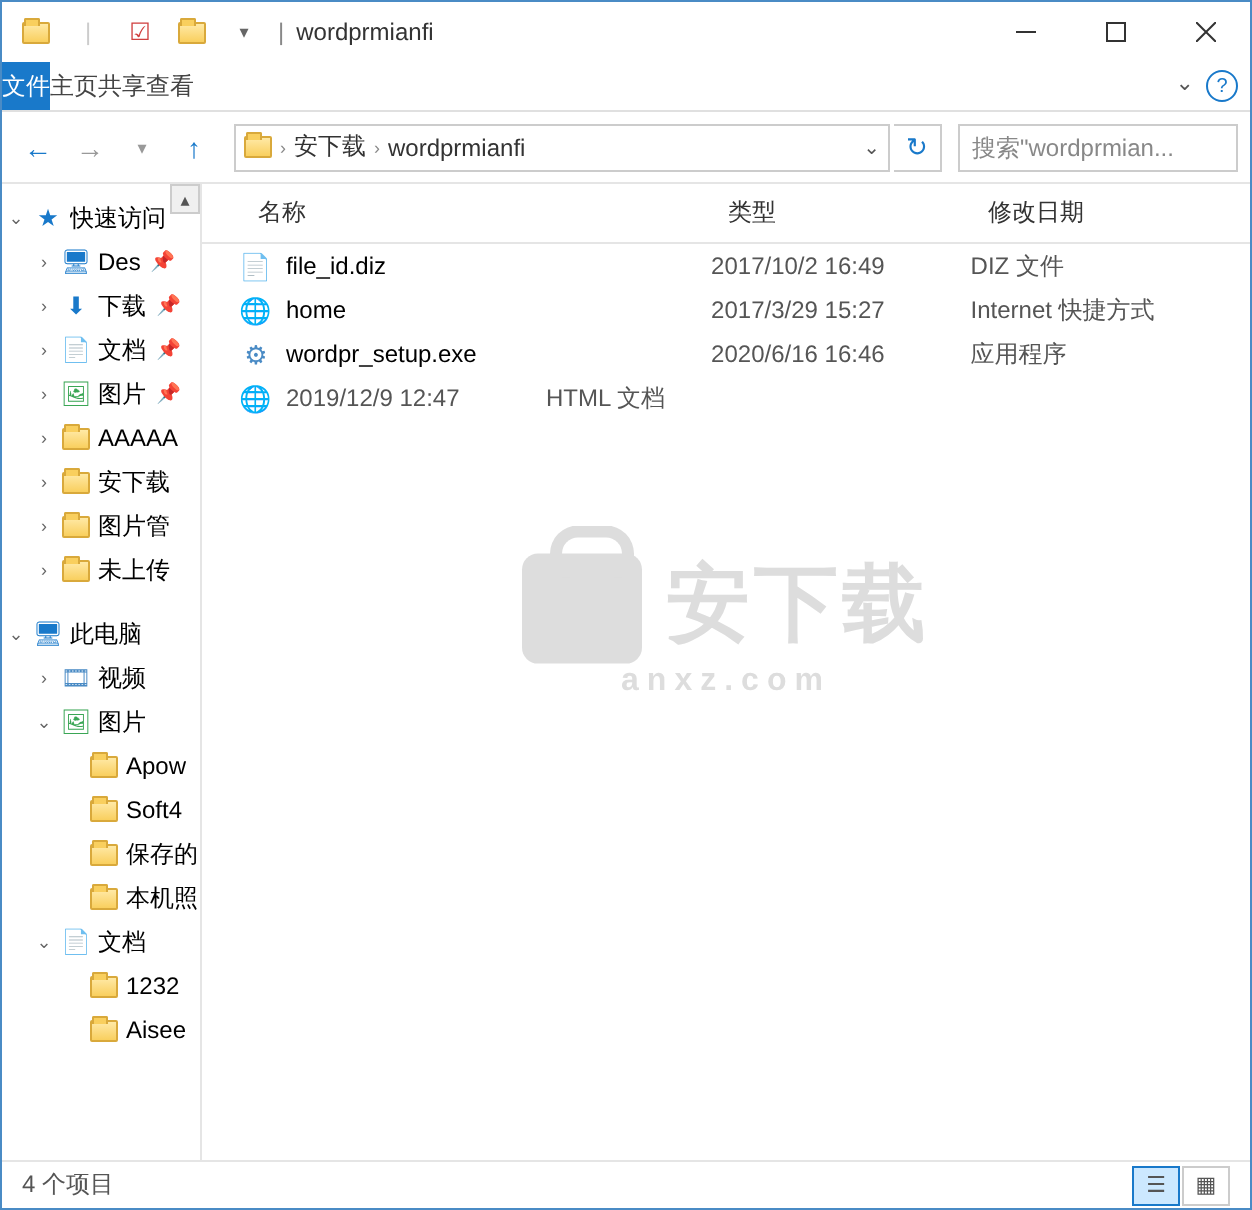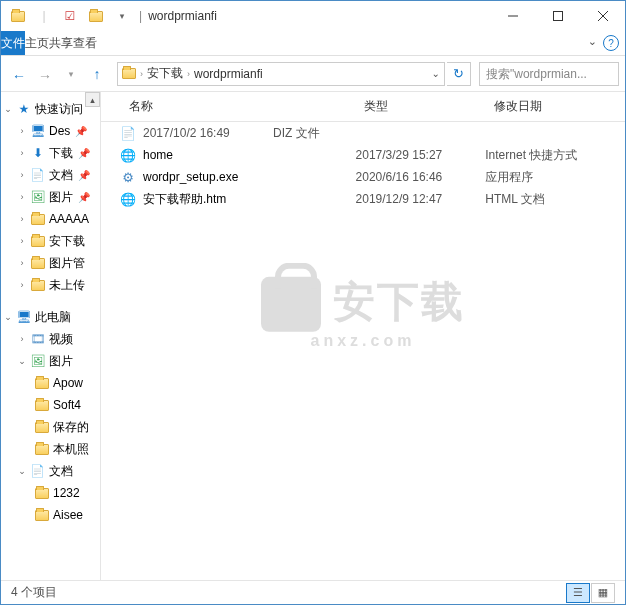--- a/index.html
+++ b/index.html
@@ -36,21 +36,21 @@
 
 .body { flex: 1; display: flex; overflow: hidden; }
 
 .sidebar { width: 100px; background: #fff; border-right: 1px solid #e5e5e5; overflow: hidden; font-size: 12px; padding-top: 6px; position: relative; }
 .sidebar .scrolltop { position: absolute; top: 0; right: 0; width: 15px; height: 15px; background: #f0f0f0; color: #555; display: flex; align-items: center; justify-content: center; font-size: 9px; border: 1px solid #ccc; }
 .sidebar .item { height: 22px; display: flex; align-items: center; padding-left: 2px; gap: 3px; white-space: nowrap; overflow: hidden; }
 .sidebar .item .exp { width: 10px; font-size: 9px; color: #666; text-align: center; }
 .sidebar .item .ic { width: 16px; height: 16px; display: flex; align-items: center; justify-content: center; font-size: 12px; }
 .sidebar .item .lbl { overflow: hidden; text-overflow: ellipsis; }
 .sidebar .indent1 { padding-left: 16px; }
-.sidebar .indent2 { padding-left: 20px; }
+.sidebar .indent2 { padding-left: 30px; }
 .sidebar .spacer { height: 10px; }
 
 .folder-ic { width: 14px; height: 11px; background: linear-gradient(#ffe9a6, #f9cf5e); border: 1px solid #d9a93b; border-radius: 1px; position: relative; }
 .folder-ic::before { content: ""; position: absolute; top: -3px; left: 0; width: 6px; height: 3px; background: #f9cf5e; border: 1px solid #d9a93b; border-bottom: none; border-radius: 1px 1px 0 0; }
 
 .content { flex: 1; background: #fff; position: relative; overflow: hidden; }
 .columns { height: 30px; border-bottom: 1px solid #e5e5e5; display: flex; align-items: center; font-size: 12px; color: #333; }
 .columns .col { padding: 0 8px; border-right: 1px solid transparent; }
 .columns .c1 { width: 255px; padding-left: 28px; }
 .columns .c2 { width: 130px; }
@@ -294,20 +294,21 @@
       <div class="columns">
         <div class="col c1">名称</div>
         <div class="col c3">类型</div>
         <div class="col c2">修改日期</div>
       </div>
       <div class="files" id="file-list">
           <div class="row">
             <span class="fic">
               <span style="color:#888">📄</span>
             </span>
+            <span class="name">file_id.diz</span>
             <span class="date">2017/10/2 16:49</span>
             <span class="type">DIZ 文件</span>
           </div>
           <div class="row">
             <span class="fic">
               <span style="color:#3aa655">🌐</span>
             </span>
             <span class="name">home</span>
             <span class="date">2017/3/29 15:27</span>
             <span class="type">Internet 快捷方式</span>
@@ -317,21 +318,20 @@
               <span style="color:#4a8bc5">⚙</span>
             </span>
             <span class="name">wordpr_setup.exe</span>
             <span class="date">2020/6/16 16:46</span>
             <span class="type">应用程序</span>
           </div>
           <div class="row">
             <span class="fic">
               <span style="color:#e06c2b">🌐</span>
             </span>
-            <span class="name">安下载帮助.htm</span>
             <span class="date">2019/12/9 12:47</span>
             <span class="type">HTML 文档</span>
           </div>
         </div>
       <div class="watermark">
         <span class="bag"></span><span>安下载</span>
         <div class="sub">anxz.com</div>
       </div>
     </div>
   </div>

